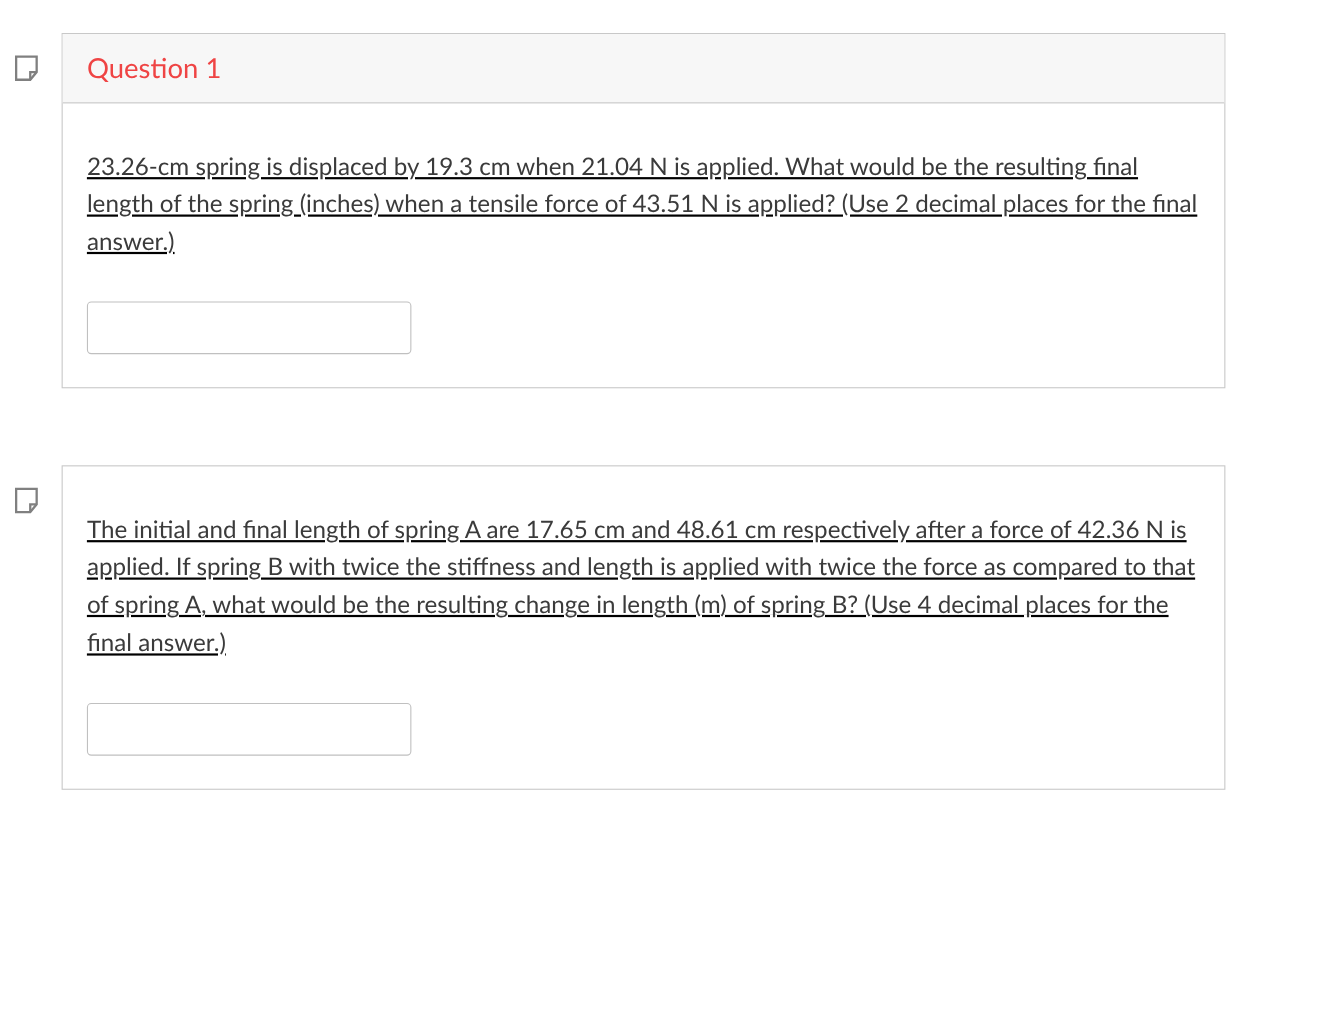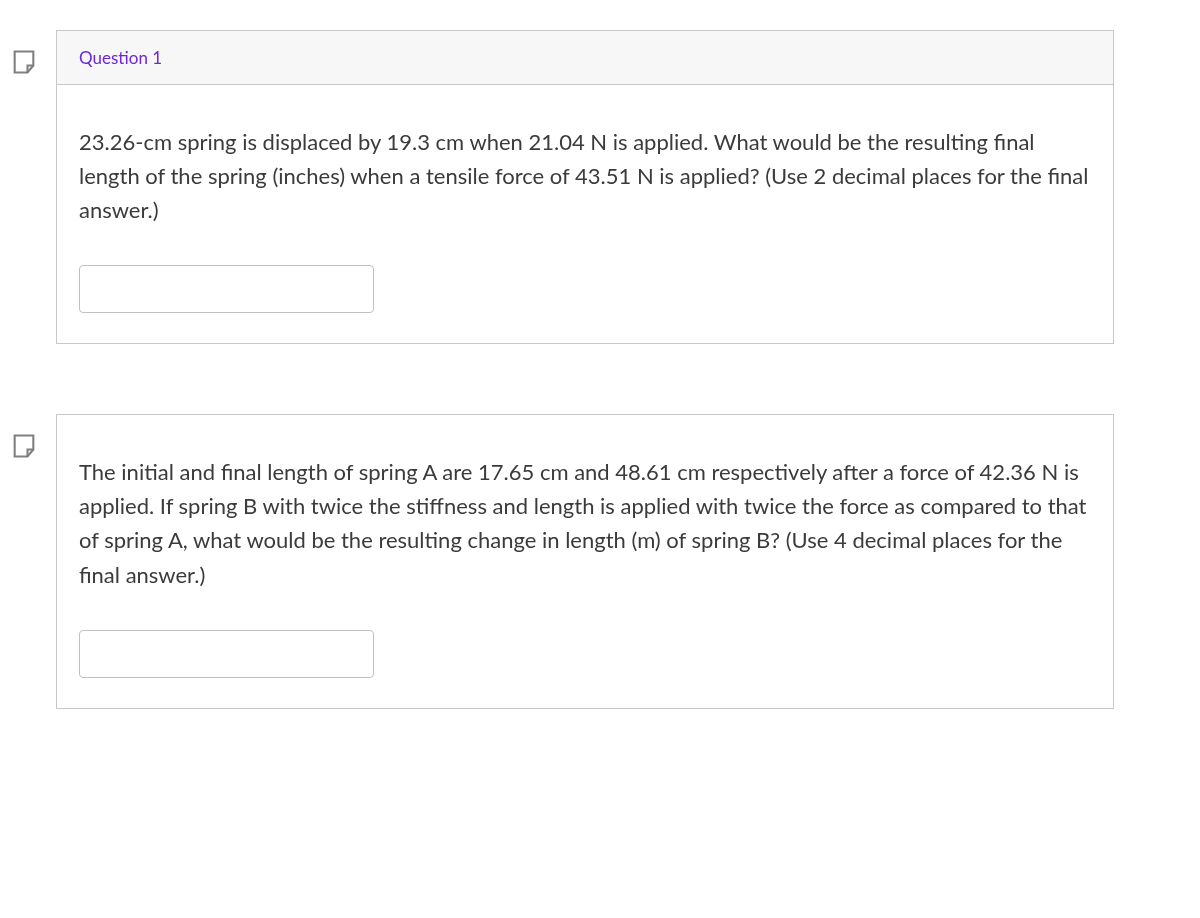--- a/index.html
+++ b/index.html
@@ -38,32 +38,33 @@
     }
     .question-header {
       background: #f7f7f7;
       border-bottom: 1px solid #c8c8c8;
       padding: 16px 22px;
       display: flex;
       align-items: center;
       justify-content: space-between;
     }
     .question-title {
-      font-size: 17px;
-      color: #6d28d9;
+      font-size: 25px;
+      color: #ef4444;
       font-weight: 400;
     }
     .header-right {
       font-size: 18px;
       color: #888;
       letter-spacing: 1px;
       min-height: 20px;
     }
     .question-body {
       padding: 40px 22px 30px 22px;
+      text-decoration: underline;
     }
     .question-text {
       font-size: 22px;
       color: #3b3b3b;
       line-height: 1.55;
       font-weight: 400;
       margin-bottom: 38px;
     }
     .answer-input {
       width: 295px;

